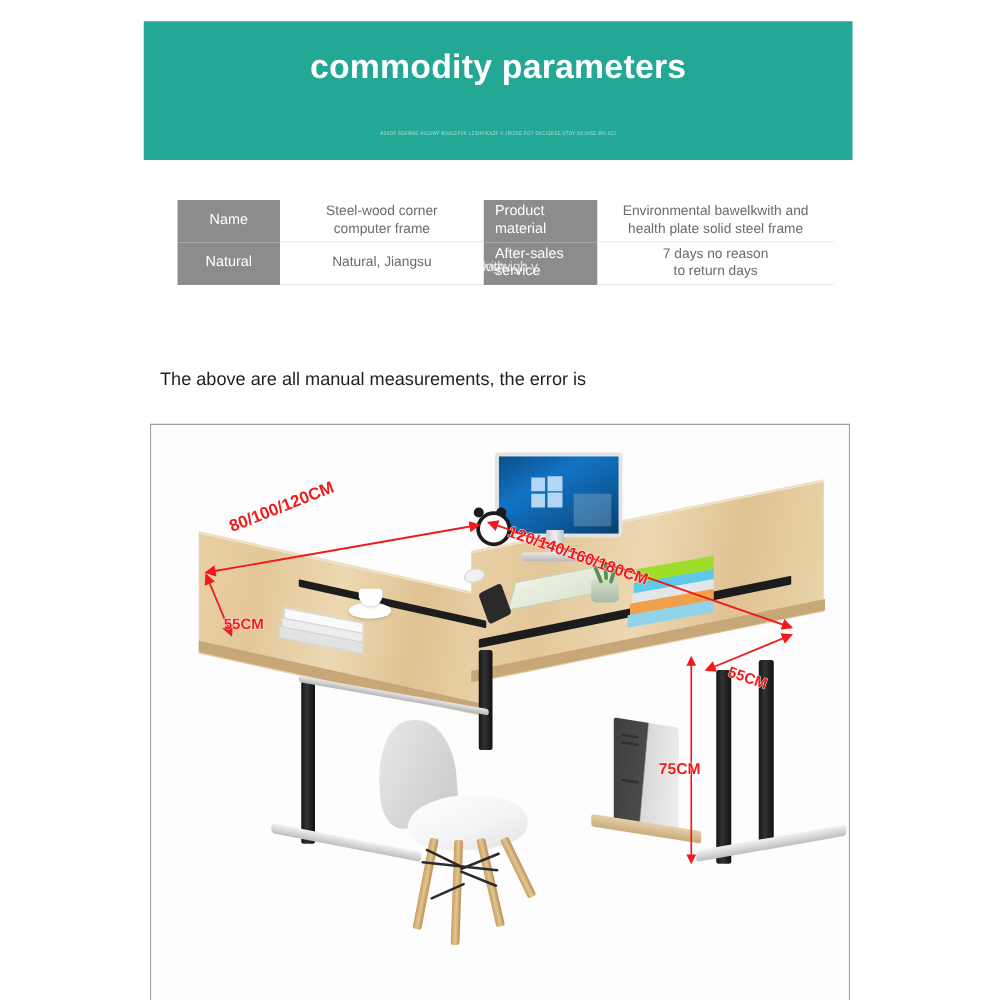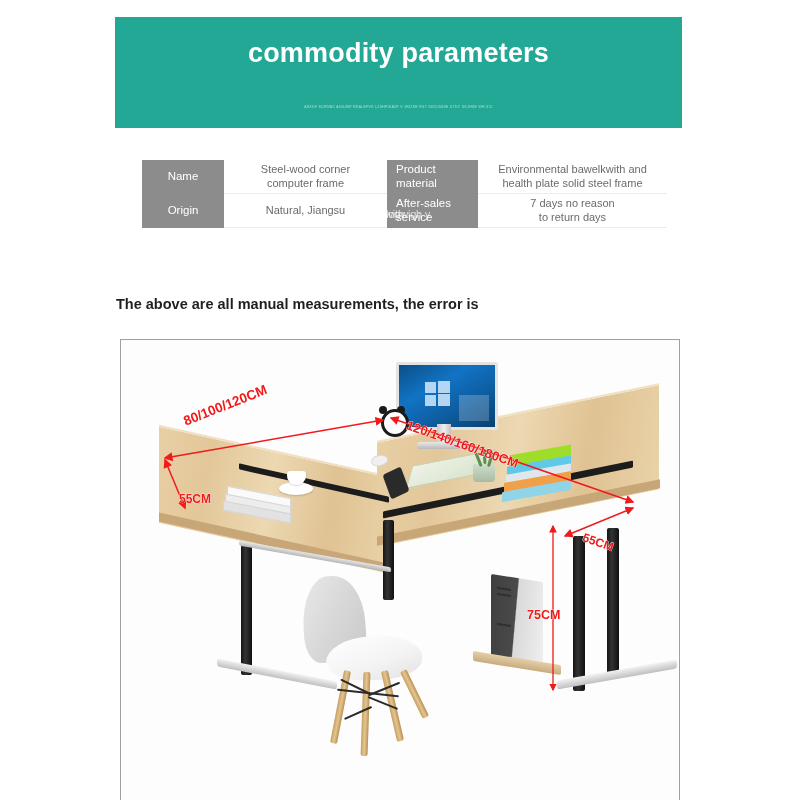--- a/index.html
+++ b/index.html
@@ -104,27 +104,26 @@
     white-space: nowrap;
     pointer-events: none;
     z-index: 5;
   }
   .watermark span { position: absolute; left: 0; top: 0; }
   .wm-b { left: 14px; }
 
   
   .note {
     position: absolute;
-    left: 116px;
+    left: 128px;
     top: 294px;
     width: 470px;
     font-size: 14.5px;
     color: #1f1f1f;
     line-height: 1.45;
-    font-weight: bold;
   }
   .note .line { display: block; }
 
   
   .photo-panel {
     position: absolute;
     left: 120px;
     top: 339px;
     width: 558px;
     height: 470px;
@@ -408,21 +407,21 @@
         <td class="cell-label right-label">
           <span class="line">Product</span>
           <span class="line">material</span>
         </td>
         <td class="cell-value v-right">
           <span class="line">Environmental bawelkwith and</span>
           <span class="line">health plate solid steel frame</span>
         </td>
       </tr>
       <tr>
-        <td class="cell-label left-label">Origin</td>
+        <td class="cell-label left-label">Natural</td>
         <td class="cell-value v-left">
           <span class="line">Natural, Jiangsu</span>
         </td>
         <td class="cell-label right-label">
           <span class="line">After-sales</span>
           <span class="line">service</span>
         </td>
         <td class="cell-value v-right">
           <span class="line">7 days no reason</span>
           <span class="line">to return days</span>

